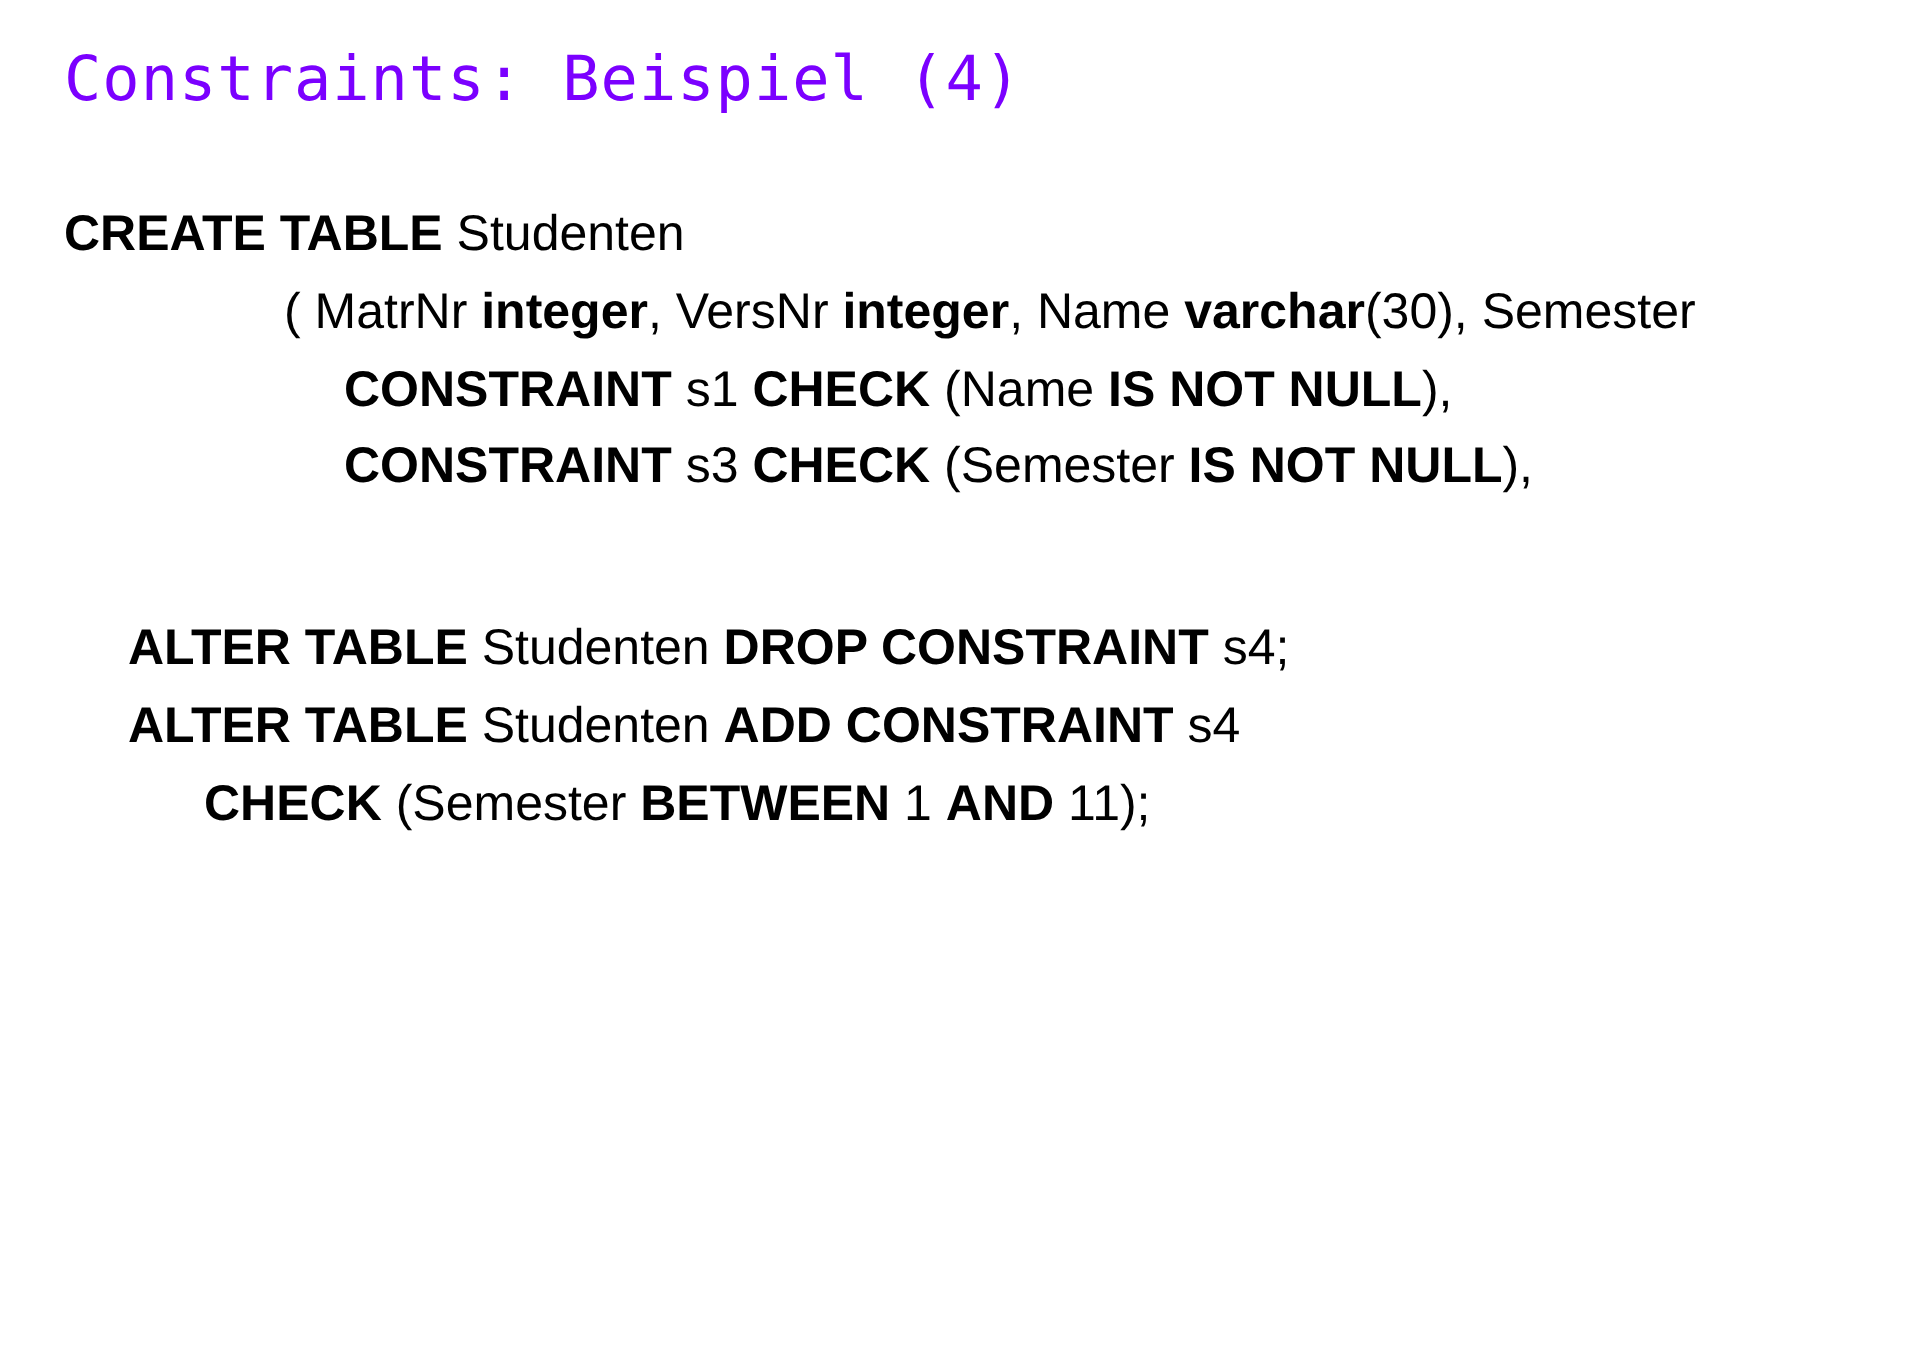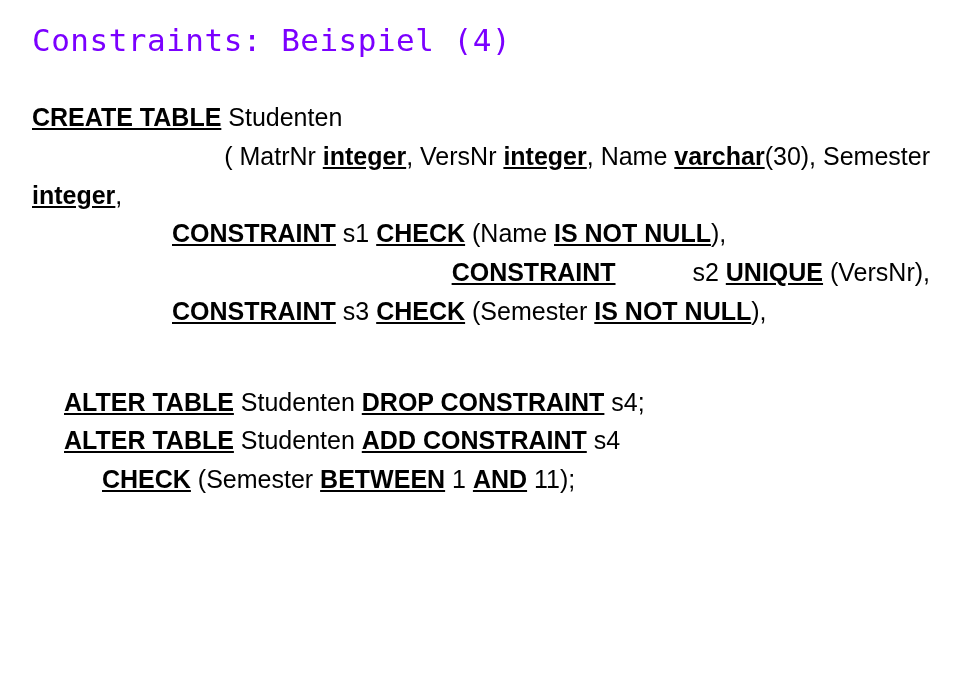--- a/index.html
+++ b/index.html
@@ -22,22 +22,22 @@
     font-family: "DejaVu Sans Mono", Menlo, Consolas, monospace;
     color: #7b00ff;
     font-size: 31px;
     letter-spacing: 0.5px;
     margin-bottom: 40px;
   }
   .blk {
     font-size: 25px;
     line-height: 1.55;
   }
-  .bold { font-weight: bold; text-decoration: underline; }
-  .ind1 { padding-left: 110px; display: block; text-align: right; }
+  .bold { font-weight: bold; }
+  .ind1 { padding-left: 110px; display: block; }
   .ind2 { padding-left: 140px; display: block; }
   .ind3 { padding-left: 70px;  display: block; }
   .gap  { height: 26px; }
   .row  { display: block; }
 </style>
 </head>
 <body>
 
 <div class="page">
 
@@ -46,32 +46,26 @@
   <div class="blk">
 
     <span class="row">
       <span class="bold">CREATE TABLE</span><span> Studenten</span>
     </span>
 
     <span class="row ind1">
       <span>( MatrNr </span><span class="bold">integer</span><span>,  VersNr </span><span class="bold">integer</span><span>, Name </span><span class="bold">varchar</span><span>(30),  Semester</span>
     </span>
 
-    <span class="row">
-      <span class="bold">integer</span><span>,</span>
-    </span>
 
 
     <span class="row ind2">
       <span class="bold">CONSTRAINT</span><span> s1 </span><span class="bold">CHECK</span><span> (Name </span><span class="bold">IS NOT NULL</span><span>),</span>
     </span>
 
-    <span class="row ind1">
-      <span class="bold">CONSTRAINT</span><span style="display:inline-block;width:70px"></span><span> s2 </span><span class="bold">UNIQUE</span><span> (VersNr),</span>
-    </span>
 
     <span class="row ind2">
       <span class="bold">CONSTRAINT</span><span> s3 </span><span class="bold">CHECK</span><span> (Semester </span><span class="bold">IS NOT NULL</span><span>),</span>
     </span>
 
 
     <div class="gap"></div>
     <div class="gap"></div>
 
     <span class="row" style="padding-left:32px">

